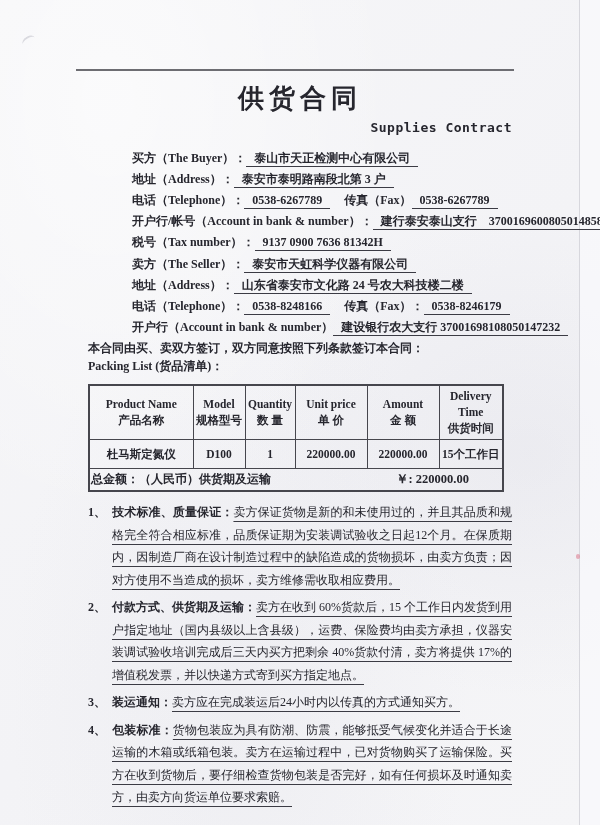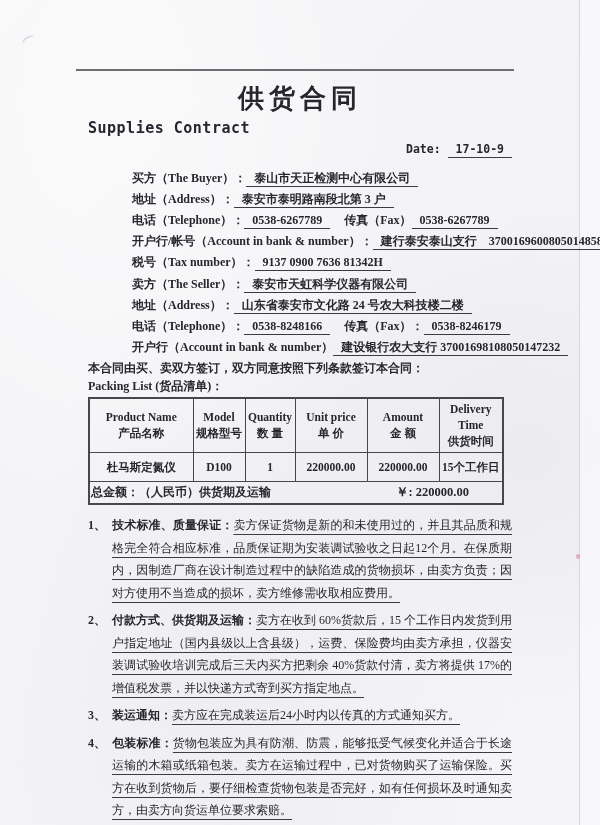--- a/index.html
+++ b/index.html
@@ -37,21 +37,21 @@
     background:#6d6d72;
   }
   .content{
     position:absolute;left:88px;top:84px;width:424px;
   }
   .title-cn{
     text-align:center;font-size:26px;font-weight:bold;
     letter-spacing:5px;line-height:30px;margin:0 0 5px 0;
   }
   .title-en{
-    text-align:left;font-size:15px;font-weight:bold;
+    text-align:right;font-size:13px;font-weight:bold;
     font-family:"DejaVu Sans Mono", monospace;
     line-height:18px;margin-bottom:5px;letter-spacing:0.5px;
   }
   .date-line{
     text-align:right;font-size:11.5px;font-weight:bold;
     font-family:"DejaVu Sans Mono", monospace;line-height:15px;
   }
   .uv{
     border-bottom:1px solid #3b3b44;
     padding:0 8px 1px 8px;
@@ -60,21 +60,21 @@
   .party{margin-top:14px;margin-left:44px;}
   .party.seller{margin-top:8px;}
   .info-line{
     font-size:12px;font-weight:bold;line-height:14px;
     margin-bottom:7px;white-space:nowrap;
   }
   .info-line .sep{display:inline-block;width:14px;}
   .intro-line{font-size:12px;font-weight:bold;line-height:15px;margin-top:4px;}
   .packing-label{font-size:12px;font-weight:bold;line-height:15px;margin-top:3px;}
   table.packing{
-    border-collapse:collapse;margin-top:3px;width:414px;
+    border-collapse:collapse;margin-top:10px;width:414px;
     table-layout:fixed;
   }
   table.packing th, table.packing td{
     border:1px solid #46464d;
     text-align:center;vertical-align:middle;
     padding:2px 1px;
   }
   table.packing{border:2px solid #46464d;}
   th .h-en{font-size:11.5px;font-weight:bold;line-height:16px;}
   th .h-cn{font-size:11.5px;font-weight:bold;line-height:17px;}
@@ -104,24 +104,20 @@
   <div class="artifact-mark"></div>
   <div class="paper-edge-strip"></div>
   <div class="paper-edge"></div>
   <div class="artifact-dot"></div>
   <div class="top-rule"></div>
 
   <div class="content">
 
     <div class="title-cn">供货合同</div>
     <div class="title-en">Supplies Contract</div>
-    <div class="date-line">
-      <span>Date:</span>
-      <span class="uv">17-10-9</span>
-    </div>
 
     <div class="party buyer">
       <div class="info-line">
         <span>买方（The Buyer）：</span><span class="uv">泰山市天正检测中心有限公司</span>
       </div>
       <div class="info-line">
         <span>地址（Address）：</span><span class="uv">泰安市泰明路南段北第 3 户</span>
       </div>
       <div class="info-line">
         <span>电话（Telephone）：</span><span class="uv">0538-6267789</span><span class="sep"></span><span>传真（Fax）</span><span class="uv">0538-6267789</span>

